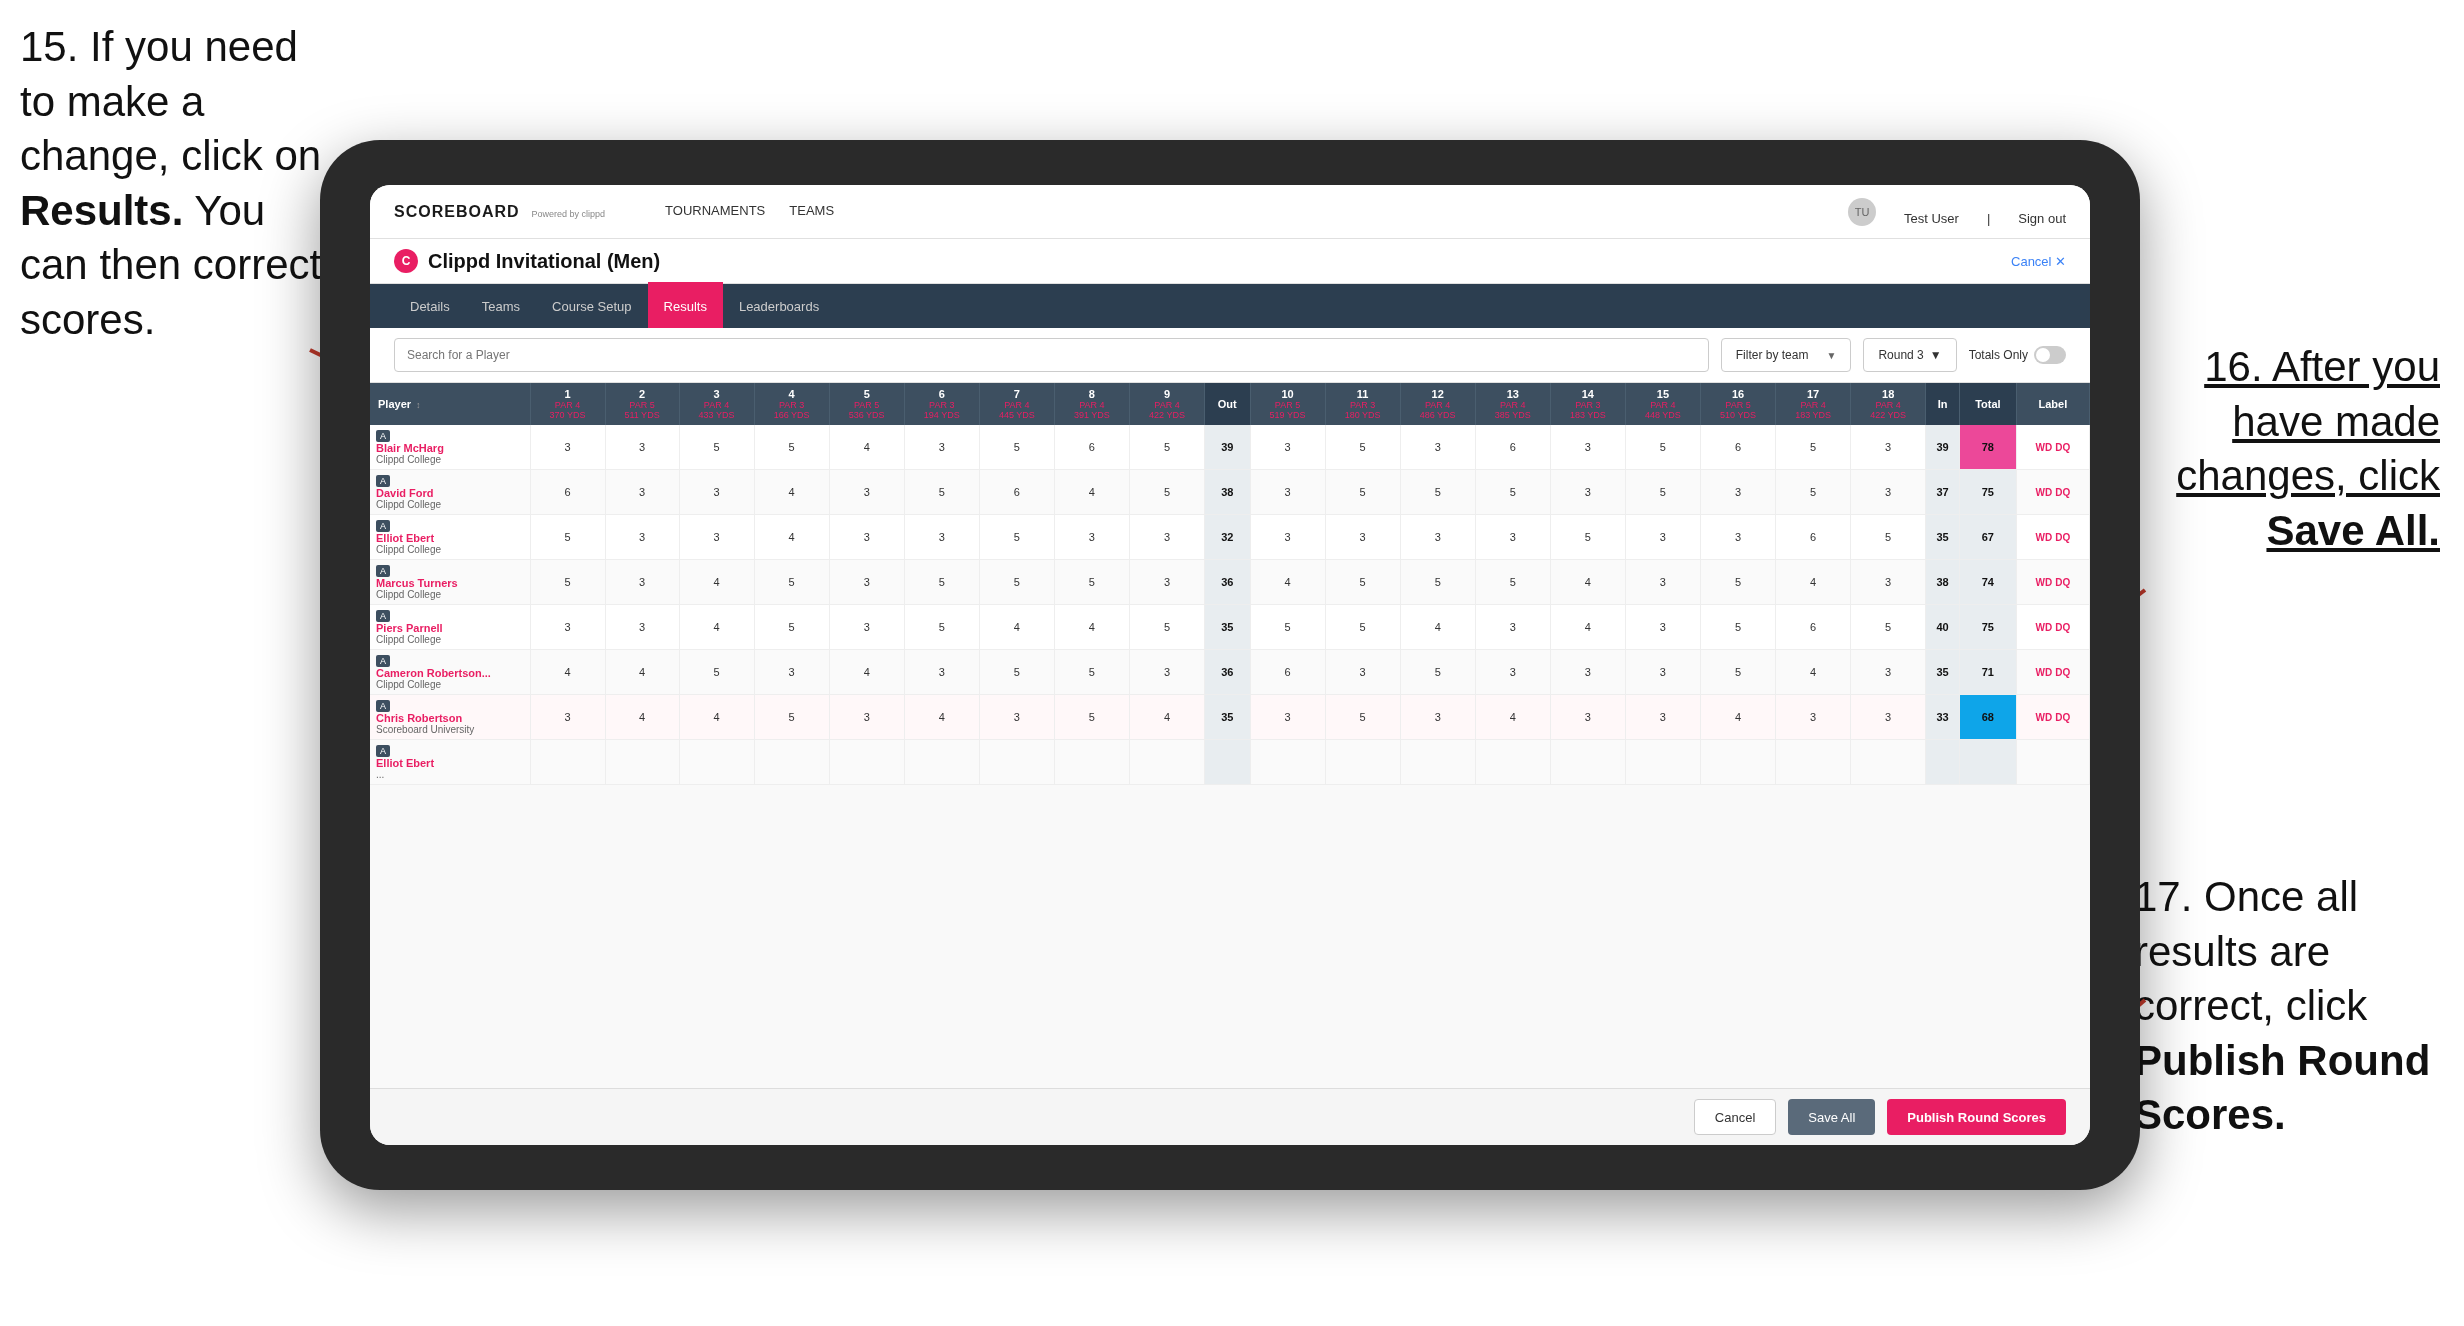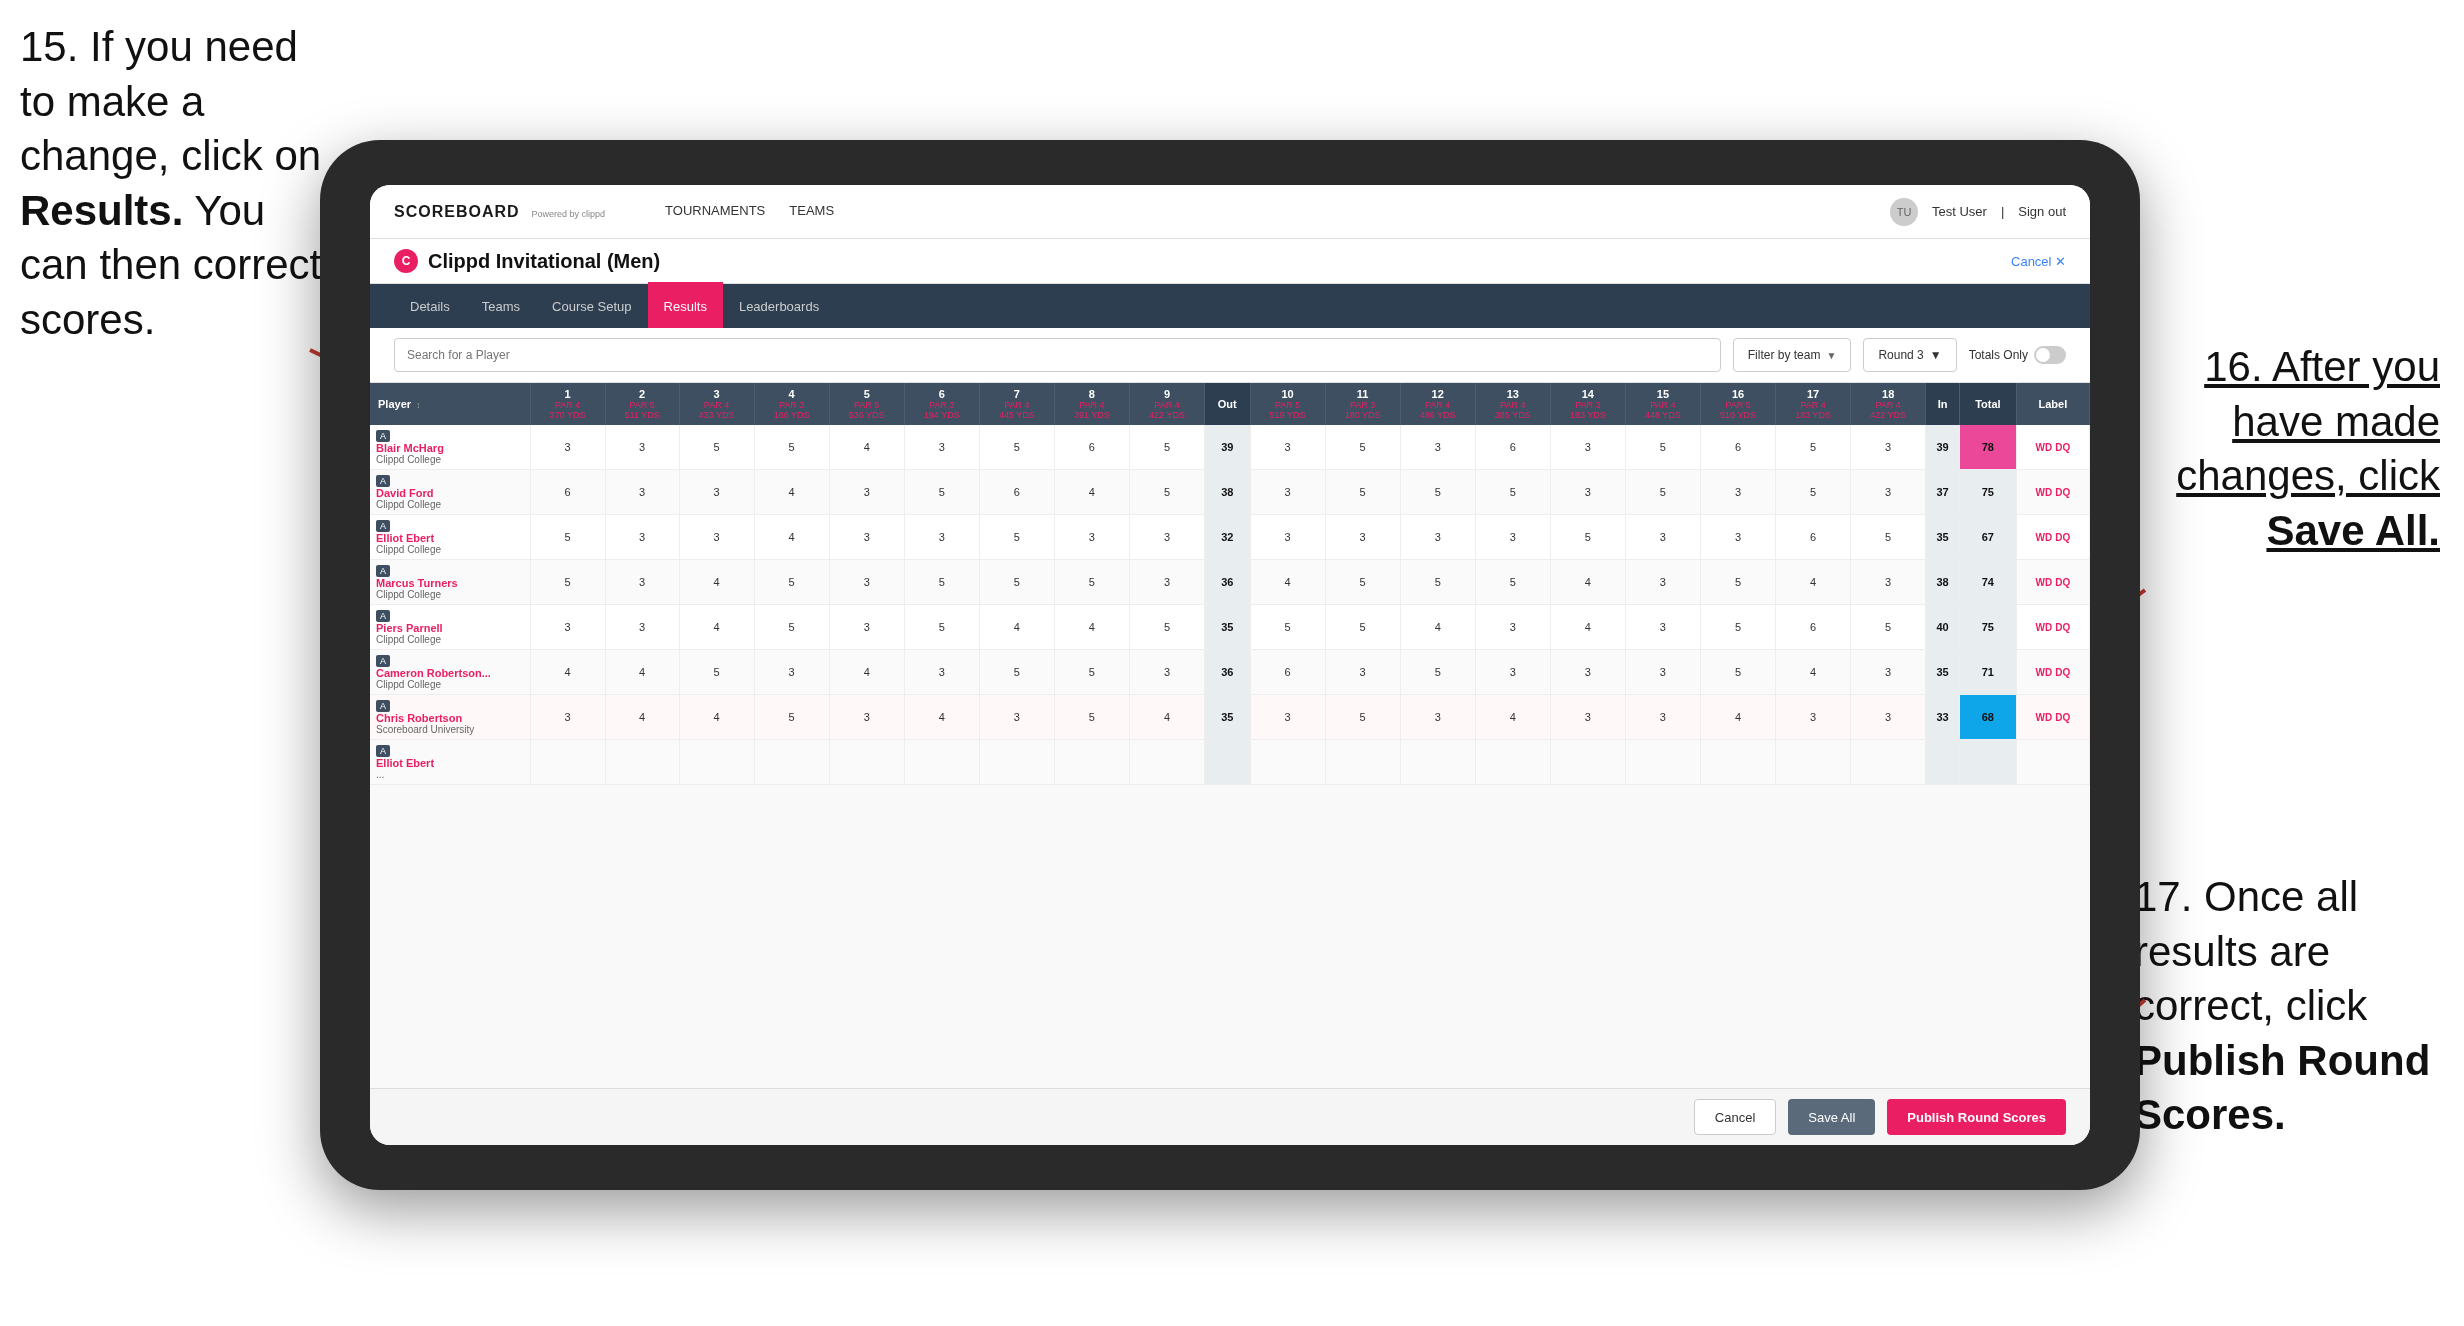--- a/index.html
+++ b/index.html
@@ -113,22 +113,22 @@
     }
     .nav-link {
       font-size: 13px;
       color: #333;
       text-decoration: none;
       padding-bottom: 2px;
       cursor: pointer;
     }
     .nav-right {
       display: flex;
-      align-items: center;
-      gap: 14px;
+      align-items: flex-end;
+      gap: 28px;
       font-size: 13px;
       color: #333;
     }
     .user-avatar {
       width: 28px;
       height: 28px;
       background: #ccc;
       border-radius: 50%;
       display: flex;
       align-items: center;
@@ -222,21 +222,21 @@
       height: 34px;
       padding: 0 14px;
       border: 1px solid #ccc;
       border-radius: 4px;
       background: white;
       font-size: 12px;
       color: #333;
       cursor: pointer;
       display: flex;
       align-items: center;
-      gap: 6px;
+      gap: 18px;
     }
     .filter-btn .caret { font-size: 10px; color: #666; }
     .round-btn {
       height: 34px;
       padding: 0 14px;
       border: 1px solid #ccc;
       border-radius: 4px;
       background: white;
       font-size: 12px;
       color: #333;

